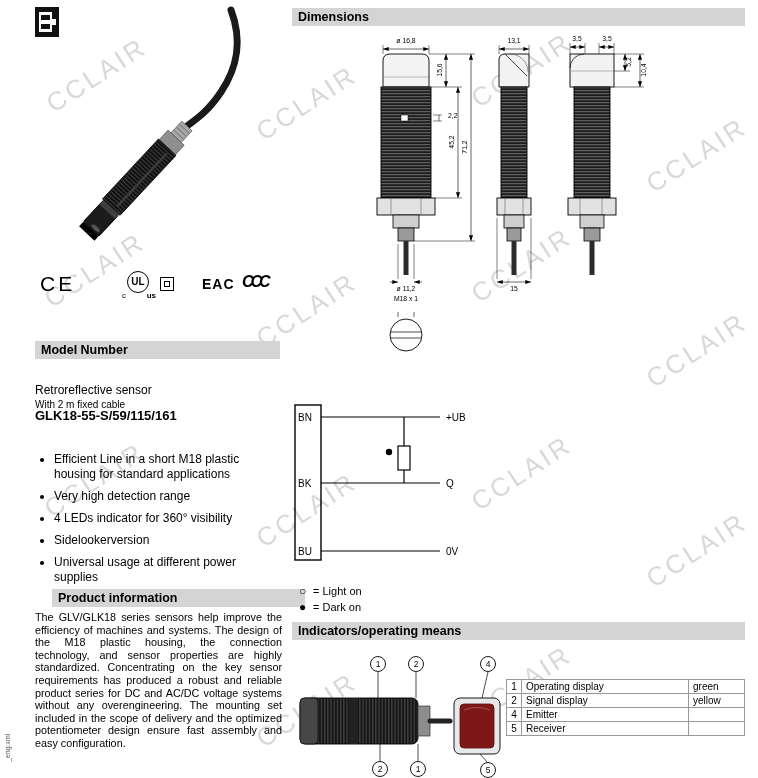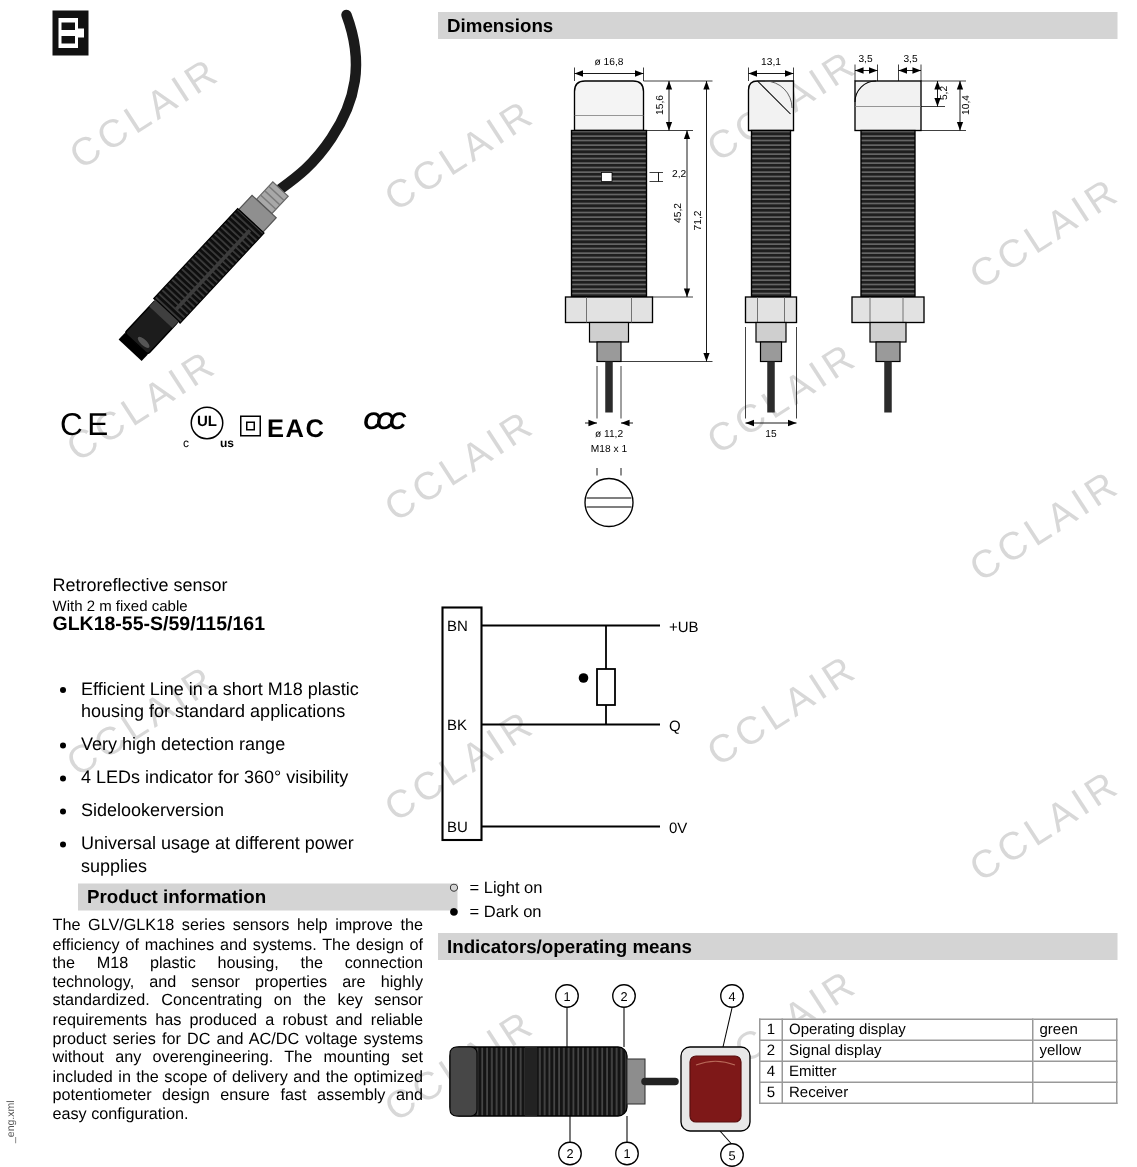--- a/index.html
+++ b/index.html
@@ -27,21 +27,21 @@
   .certs { position:absolute; left:38px; top:268px; width:240px; height:36px; }
   .ce   { position:absolute; left:2px; top:4px; font-size:21px; letter-spacing:3px; font-weight:400; }
   .ulwrap { position:absolute; left:52px; top:2px; width:34px; height:30px;margin-left:32px; }
   .ulcircle { position:absolute; left:5px; top:1px; width:22px; height:22px; border:1.6px solid #000;
               border-radius:50%; text-align:center; font-size:10px; font-weight:bold; line-height:20px; }
   .ulc  { position:absolute; left:0; bottom:0; font-size:8px; }
   .ulus { position:absolute; right:0; bottom:0; font-size:8px;font-weight:bold; }
   .sq-outer { position:absolute; left:122px; top:9px; width:14px; height:14px; border:1.4px solid #000;
               display:flex; align-items:center; justify-content:center; }
   .sq-inner { width:6px; height:6px; border:1.4px solid #000; }
-  .eac { position:absolute; left:140px; top:8px; font-size:17px; font-weight:bold; letter-spacing:1px; }
+  .eac { position:absolute; left:164px; top:8px; font-size:14px; font-weight:bold; letter-spacing:1px; }
   .ccc { position:absolute; left:204px; top:5px; font-size:16px; font-weight:bold; font-style:italic;
          letter-spacing:-3px; }
 
   .legend-row { position:absolute; left:299px; font-size:11px; }
   .legend-sym { display:inline-block; width:14px; font-size:12px; }
 
   .ind-table { position:absolute; left:506px; top:679px; width:239px; border-collapse:collapse;
                font-size:10px; background:#fff; }
   .ind-table td { border:1px solid #999; height:14px; padding:0 4px; vertical-align:middle; }
   .ind-table td.c-num { width:15px; text-align:center; padding:0 2px; }
@@ -116,20 +116,21 @@
       <span class="ulc">c</span>
       <span class="ulus">us</span>
     </span>
     <span class="sq-outer">
         <span class="sq-inner"></span>
       </span>
     <span class="eac">EAC</span>
     <span class="ccc">CCC</span>
   </div>
 
+  <div class="hdr" style="left:35px;top:341px;width:245px">Model Number</div>
   <div class="model-number">GLK18-55-S/59/115/161</div>
   <div class="model-type">Retroreflective sensor</div>
   <div class="model-note">With 2 m fixed cable</div>
 
   <ul class="features">
     <li>Efficient Line in a short M18 plastic housing for standard applications</li>
     <li>Very high detection range</li>
     <li>4 LEDs indicator for 360° visibility</li>
     <li>Sidelookerversion</li>
     <li>Universal usage at different power supplies</li>

